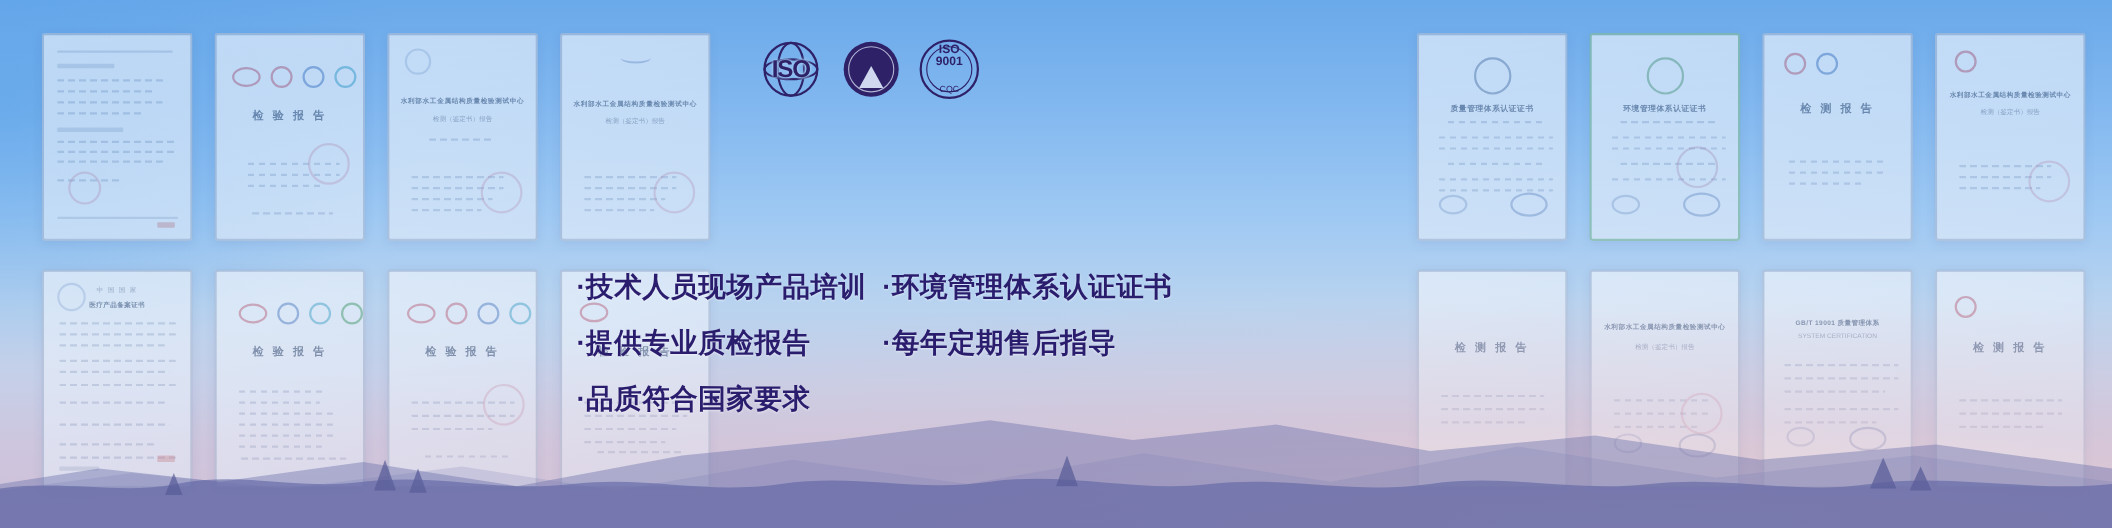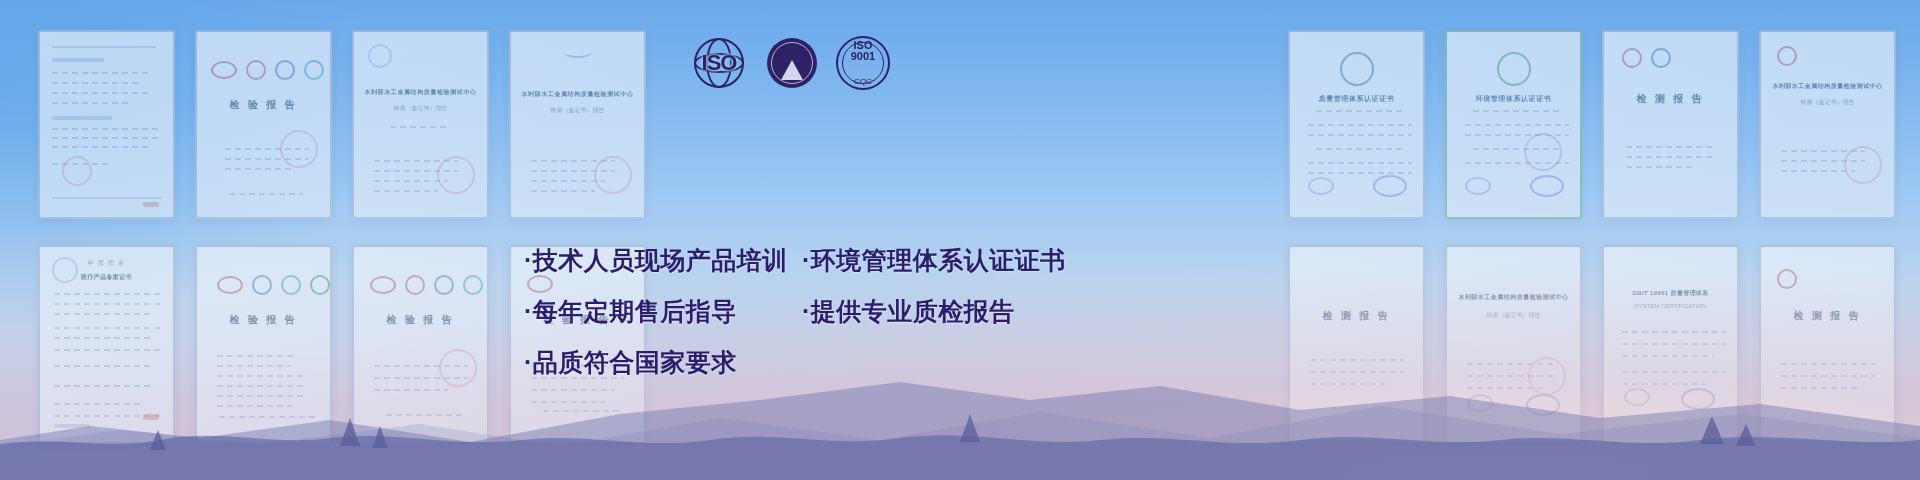--- a/index.html
+++ b/index.html
@@ -399,18 +399,18 @@
       <span class="t2">9001</span>
       <span class="t3">CQC</span>
     </div>
   </div>
 
 
 
   <div class="bullets">
     <div class="bullet">·技术人员现场产品培训</div>
     <div class="bullet">·环境管理体系认证证书</div>
+    <div class="bullet">·提供专业质检报告</div>
     <div class="bullet">·每年定期售后指导</div>
-    <div class="bullet">·提供专业质检报告</div>
     <div class="bullet">·品质符合国家要求</div>
   </div>
 
 </div>
 
 </body></html>

